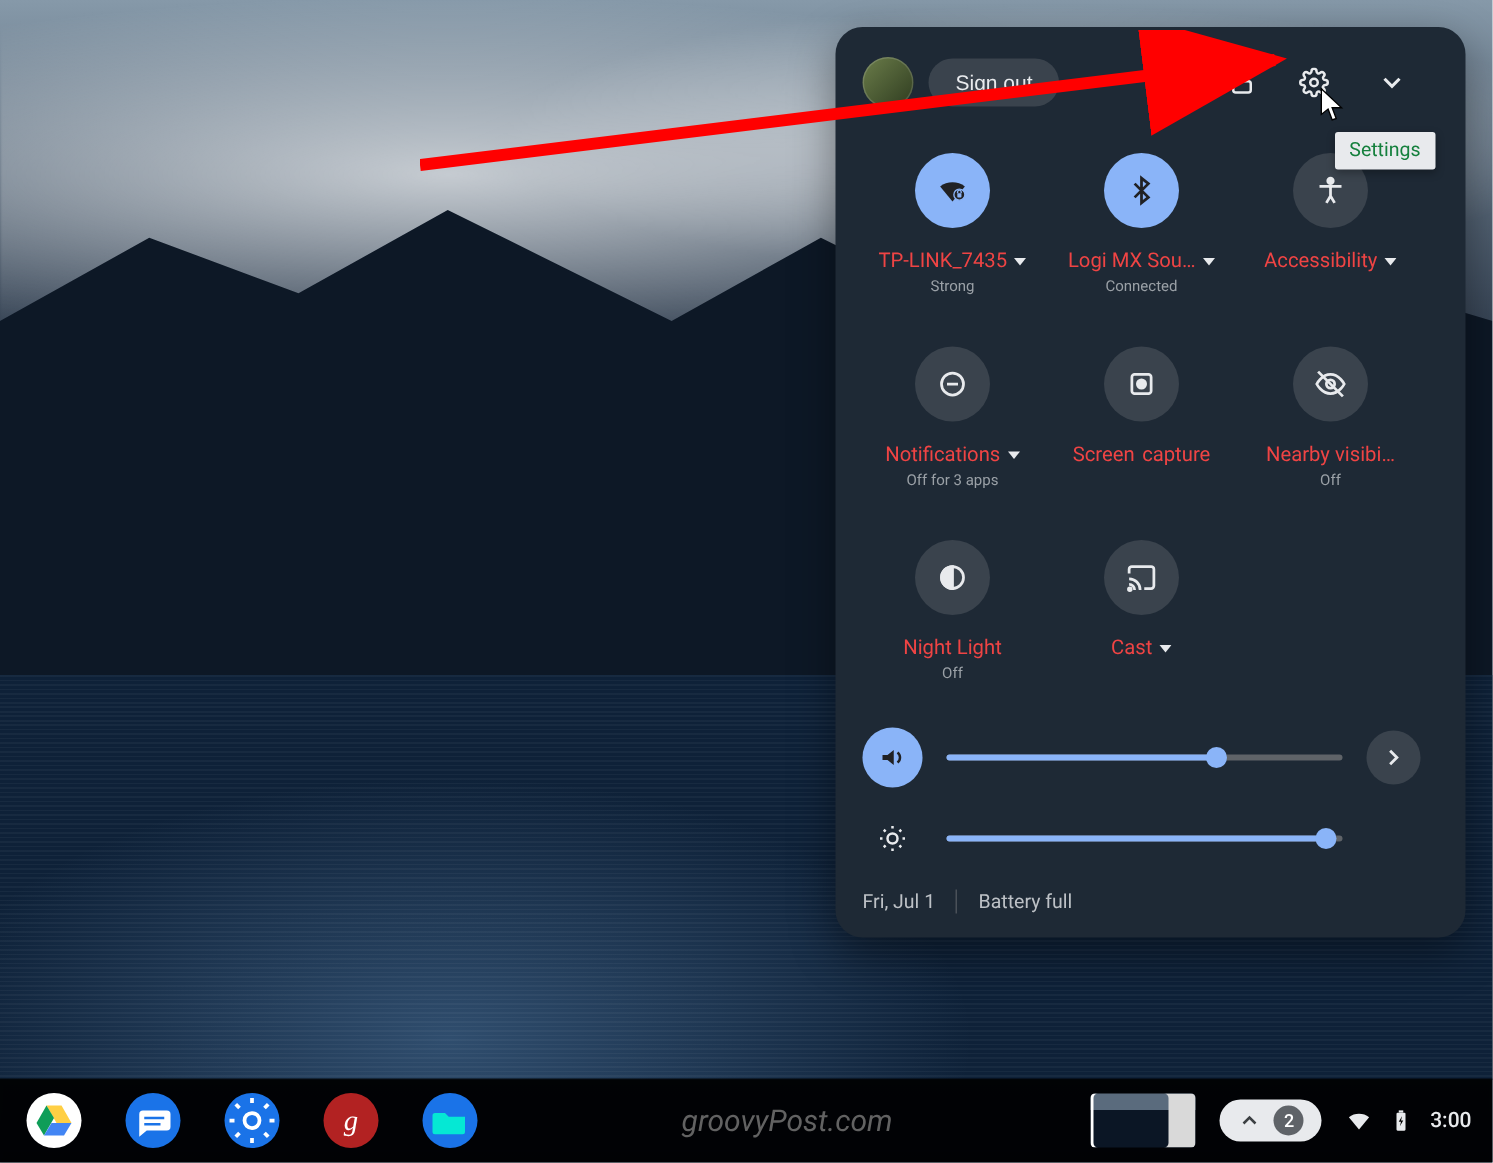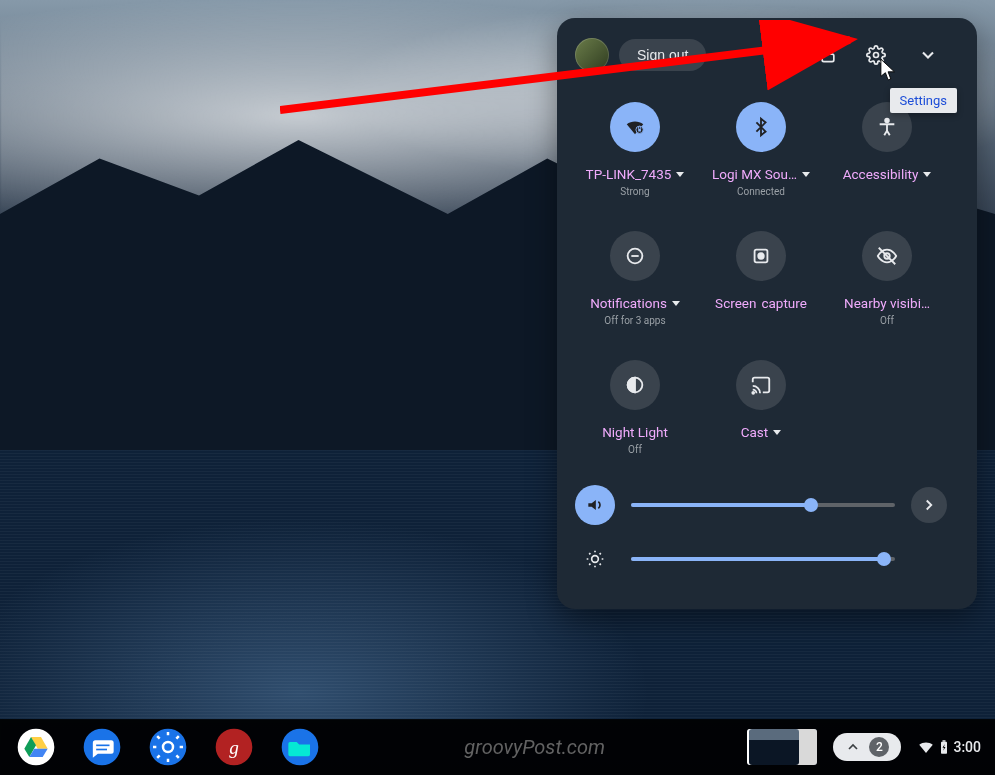--- a/index.html
+++ b/index.html
@@ -68,21 +68,21 @@
     margin-bottom: 30px;
   }
   .tile { display:flex; flex-direction:column; align-items:center; text-align:center; }
   .tile-btn {
     width:50px; height:50px; border-radius:50%;
     background:#3a434d; display:flex; align-items:center; justify-content:center;
     margin-bottom:14px; cursor: default;
   }
   .tile-btn.active { background:#8ab4f8; color:#202124; }
   .tile-btn svg { width:22px; height:22px; }
-  .tile-label { font-size:13.5px; color:#f0abfc; display:flex; align-items:center; justify-content:flex-start; gap:5px; max-width: 120px; white-space:nowrap; overflow:hidden; text-overflow:ellipsis;}
+  .tile-label { font-size:13.5px; color:#ef4444; display:flex; align-items:center; justify-content:flex-start; gap:5px; max-width: 120px; white-space:nowrap; overflow:hidden; text-overflow:ellipsis;}
   .tile-sub { font-size:10px; color:#9aa0a6; margin-top:4px; }
   .caret-down {
     display:inline-block; width:0; height:0;
     border-left:4px solid transparent; border-right:4px solid transparent;
     border-top:5px solid #e8eaed;
   }
 
   
   .slider-row {
     display:flex; align-items:center; gap:16px; margin: 10px 0 14px 0;
@@ -108,21 +108,21 @@
   }
   .chev-btn svg{width:18px;height:18px;}
 
   .panel-footer {
     display:flex; align-items:center; gap:14px; font-size:13px; color:#bdc1c6; margin-top:8px;
   }
   .vsep { width:1px; height:16px; background:#4a5159; }
 
   
   .tooltip {
-    position:absolute; background:#e8eaed; color:#1d4ed8; font-size:13px;
+    position:absolute; background:#e8eaed; color:#15803d; font-size:13px;
     padding:5px 10px; border-radius:2px; box-shadow: 0 2px 6px rgba(0,0,0,0.3);
   }
   .cursor {
     position:absolute; width:18px; height:24px; pointer-events:none; z-index:60;
   }
   .arrow {
     position:absolute; pointer-events:none; z-index:55;
   }
 
   
@@ -145,21 +145,21 @@
     box-shadow: 2px 0 0 #fff inset, -18px 0 0 #d9d9d9 inset;
     position: relative;
   }
   .pill {
     background:#e8eaed; color:#3c4043; border-radius:20px; height:28px;
     display:flex; align-items:center; gap:8px; padding:0 12px; font-size:13px; font-weight:500;
   }
   .pill .badge {
     width:20px;height:20px;border-radius:50%;background:#5f6368;color:#fff;display:flex;align-items:center;justify-content:center;font-size:12px;
   }
-  .status { display:flex; align-items:center; font-size:14px; font-weight:500;}
+  .status { display:flex; align-items:center; gap:10px; font-size:14px; font-weight:500;}
   .status svg{width:18px;height:18px;}
 
 </style>
 </head>
 <body>
 
 <div class="bg-mountains"></div>
 <div class="bg-dark"></div>
 <div class="bg-water"></div>
 
@@ -331,20 +331,25 @@
           <circle cx="12" cy="12" r="4"></circle>
           <path d="M12 2v2M12 20v2M4 12H2M22 12h-2M5 5l1.5 1.5M17.5 17.5L19 19M5 19l1.5-1.5M17.5 6.5L19 5"></path>
         </svg>
     </div>
     <div class="track" style="margin-right:52px">
       <div class="fill" id="bri-fill" style="width: 96%;"></div>
       <div class="thumb" id="bri-thumb" style="left: 96%;"></div>
     </div>
   </div>
 
+  <div class="panel-footer">
+    <span>Fri, Jul 1</span>
+    <span class="vsep"></span>
+    <span>Battery full</span>
+  </div>
 </div>
 
 <div class="tooltip" style="top:88px; right:38px;">Settings</div>
 
 <svg class="cursor" style="top:58px; left:880px;" viewBox="0 0 20 26">
   <path d="M1 1 L1 20 L6 16 L9 24 L12 23 L9 15 L16 15 Z" fill="#fff" stroke="#000" stroke-width="1"></path>
 </svg>
 
 <svg class="arrow" style="top:20px; left:280px; width:590px; height:100px;" viewBox="0 0 590 100">
   <defs>

